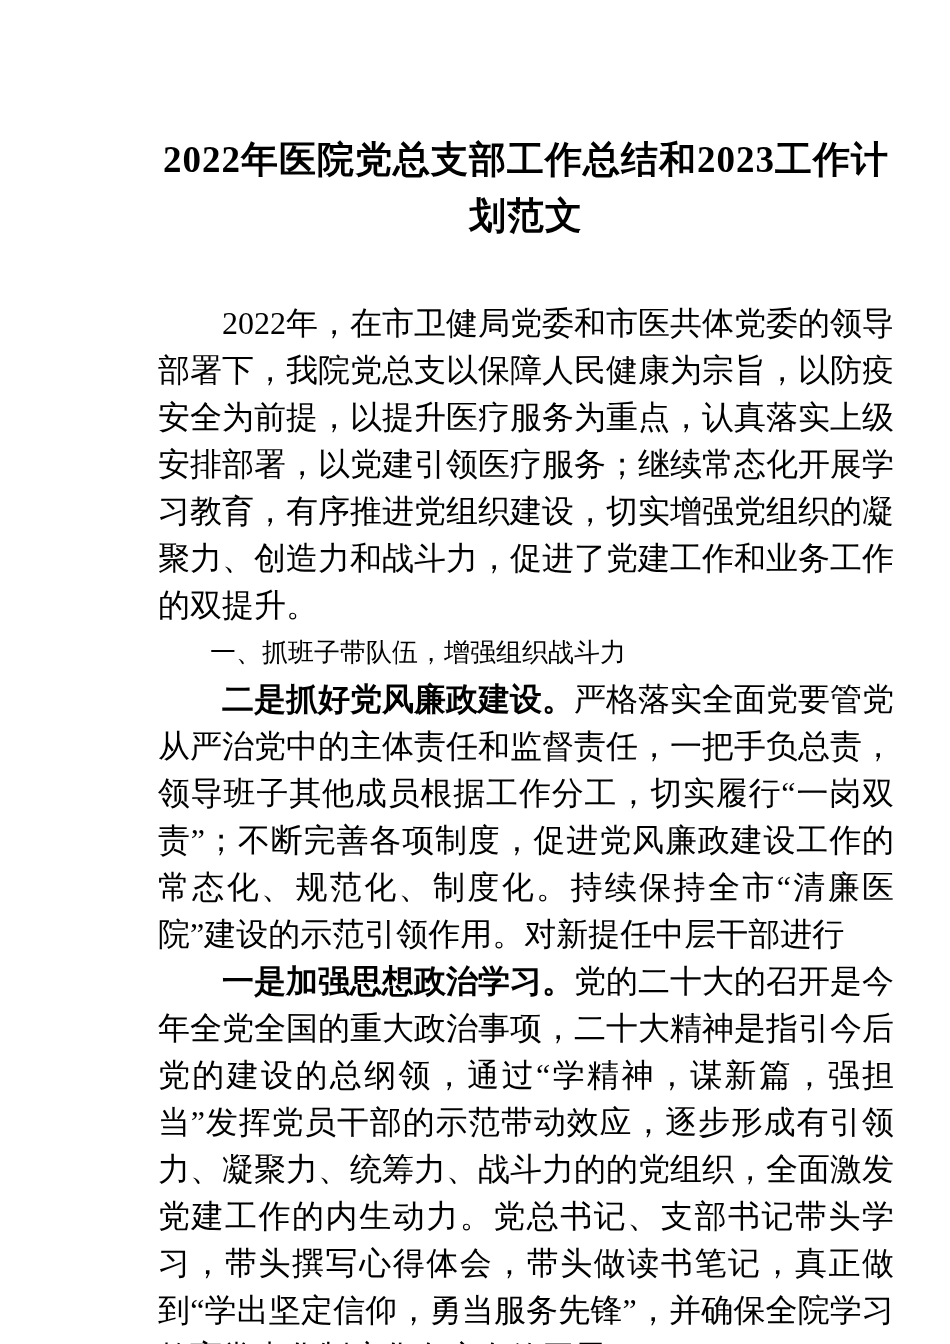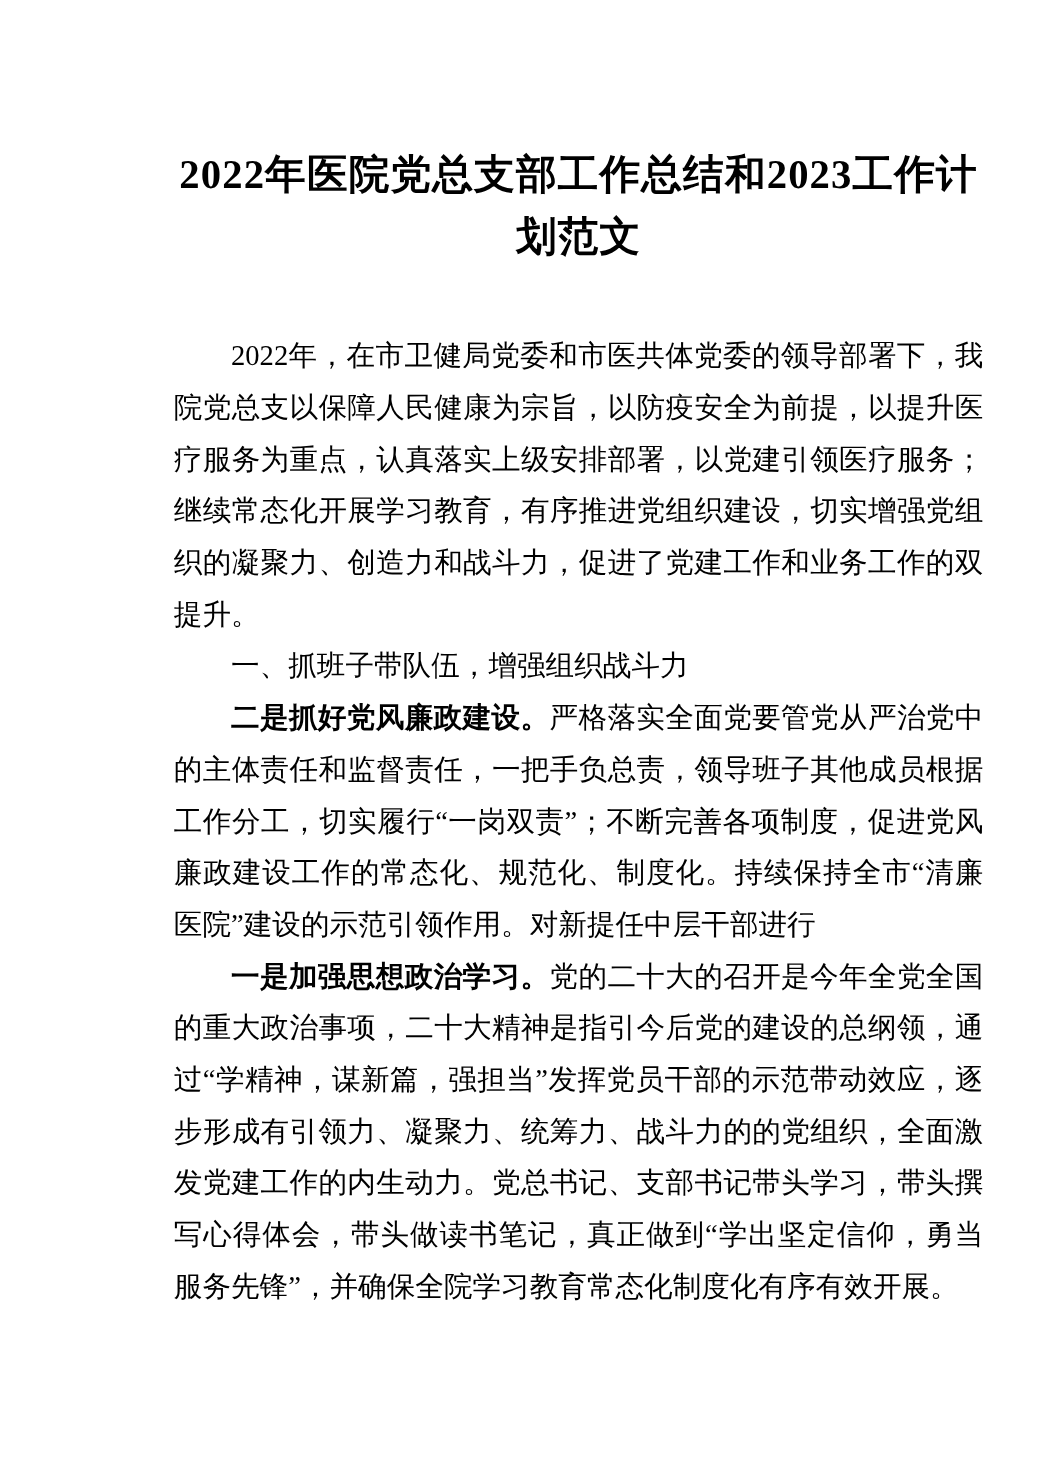--- a/index.html
+++ b/index.html
@@ -23,21 +23,21 @@
   .doc-title {
     font-family: "Liberation Serif", "DejaVu Serif", serif;
     font-size: 37px;
     font-weight: 700;
     line-height: 56px;
     text-align: center;
     letter-spacing: 1px;
     margin-bottom: 56px;
   }
   .para {
-    font-size: 26px;
+    font-size: 32px;
     line-height: 47px;
     text-align: justify;
     text-indent: 2em;
     word-break: break-all;
   }
   .section-heading {
     font-family: "Liberation Sans", "DejaVu Sans", sans-serif;
     font-size: 26px;
     font-weight: 400;
     line-height: 47px;

